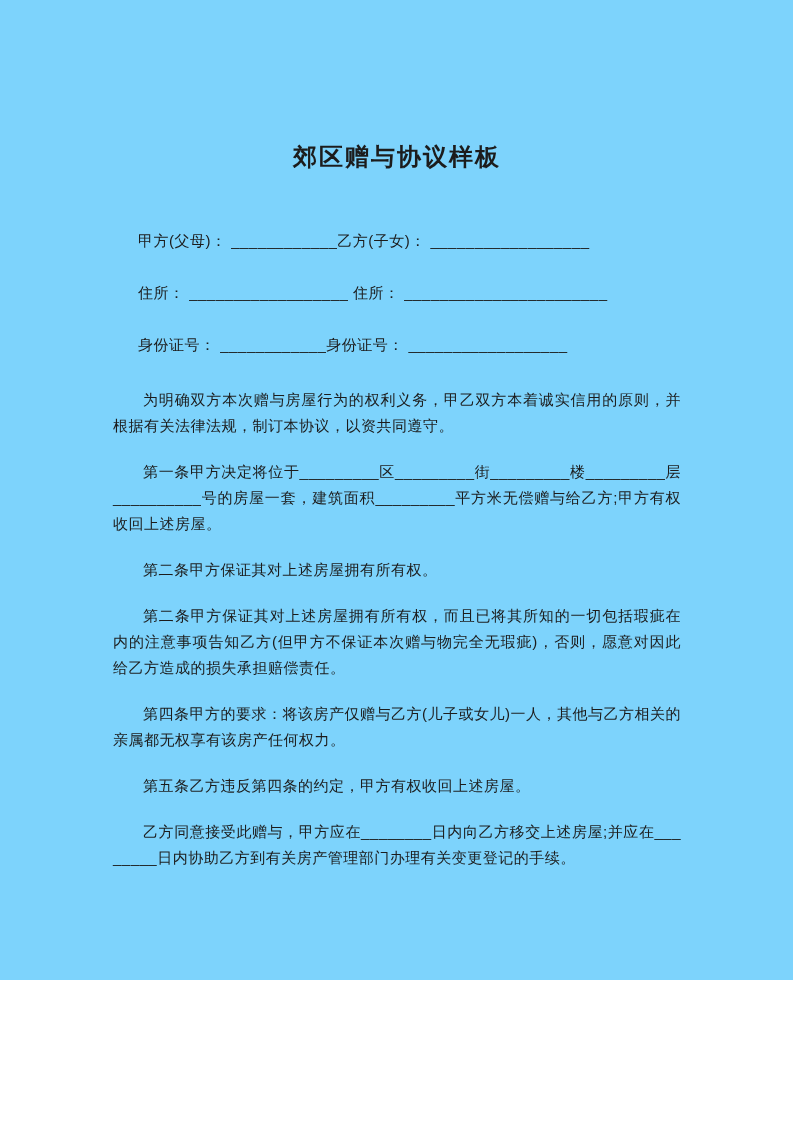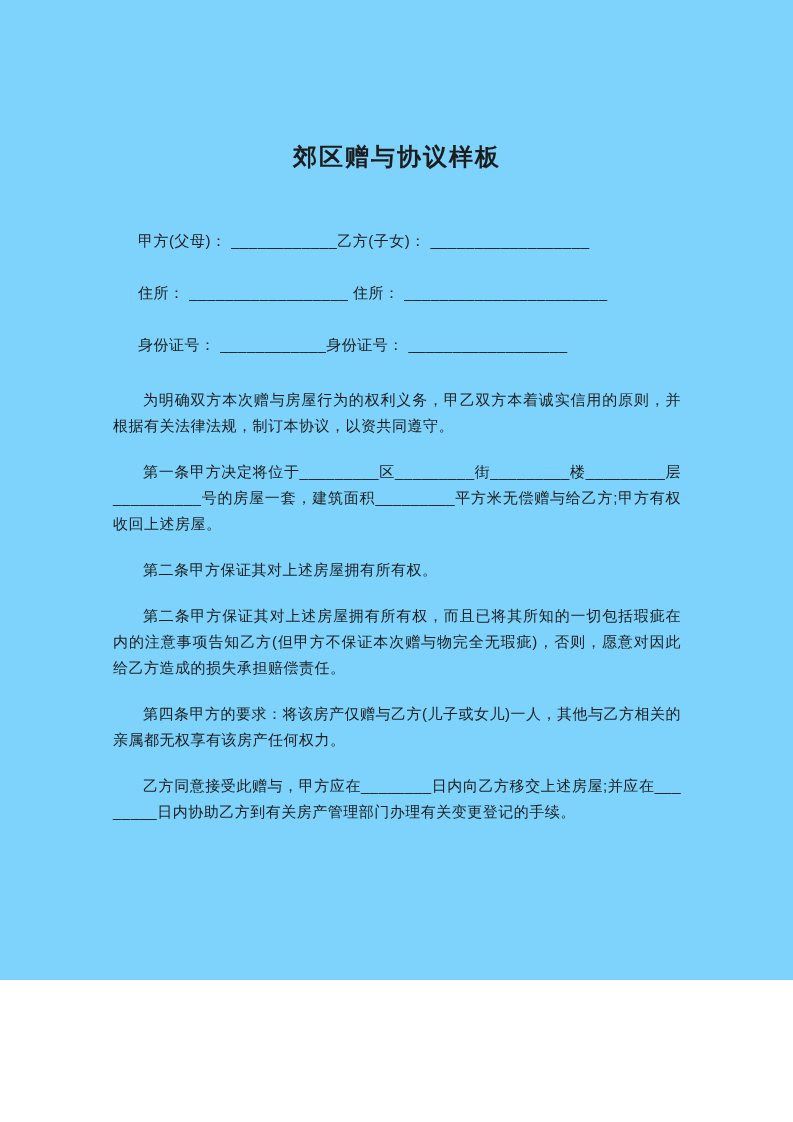--- a/index.html
+++ b/index.html
@@ -74,19 +74,20 @@
       <p class="party-line">住所： __________________ 住所： _______________________</p>
       <p class="party-line">身份证号： ____________身份证号： __________________</p>
     </div>
 
     <div class="body-text">
       <p class="para">为明确双方本次赠与房屋行为的权利义务，甲乙双方本着诚实信用的原则，并根据有关法律法规，制订本协议，以资共同遵守。</p>
       <p class="para">第一条甲方决定将位于_________区_________街_________楼_________层__________号的房屋一套，建筑面积_________平方米无偿赠与给乙方;甲方有权收回上述房屋。</p>
       <p class="para">第二条甲方保证其对上述房屋拥有所有权。</p>
       <p class="para">第二条甲方保证其对上述房屋拥有所有权，而且已将其所知的一切包括瑕疵在内的注意事项告知乙方(但甲方不保证本次赠与物完全无瑕疵)，否则，愿意对因此给乙方造成的损失承担赔偿责任。</p>
       <p class="para">第四条甲方的要求：将该房产仅赠与乙方(儿子或女儿)一人，其他与乙方相关的亲属都无权享有该房产任何权力。</p>
+      <p class="para">第五条乙方违反第四条的约定，甲方有权收回上述房屋。</p>
       <p class="para">乙方同意接受此赠与，甲方应在________日内向乙方移交上述房屋;并应在________日内协助乙方到有关房产管理部门办理有关变更登记的手续。</p>
     </div>
 
   </div>
 
   <div class="page-number">1</div>
 </div>
 
 </body></html>

